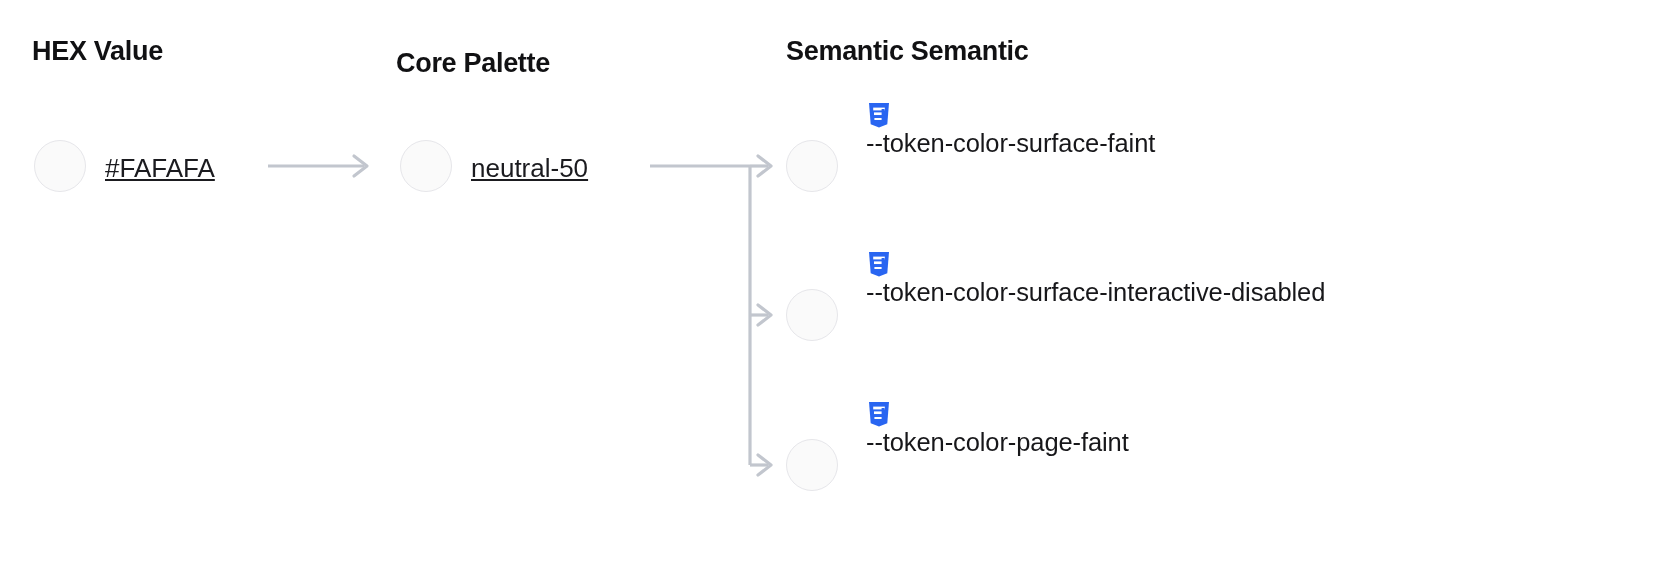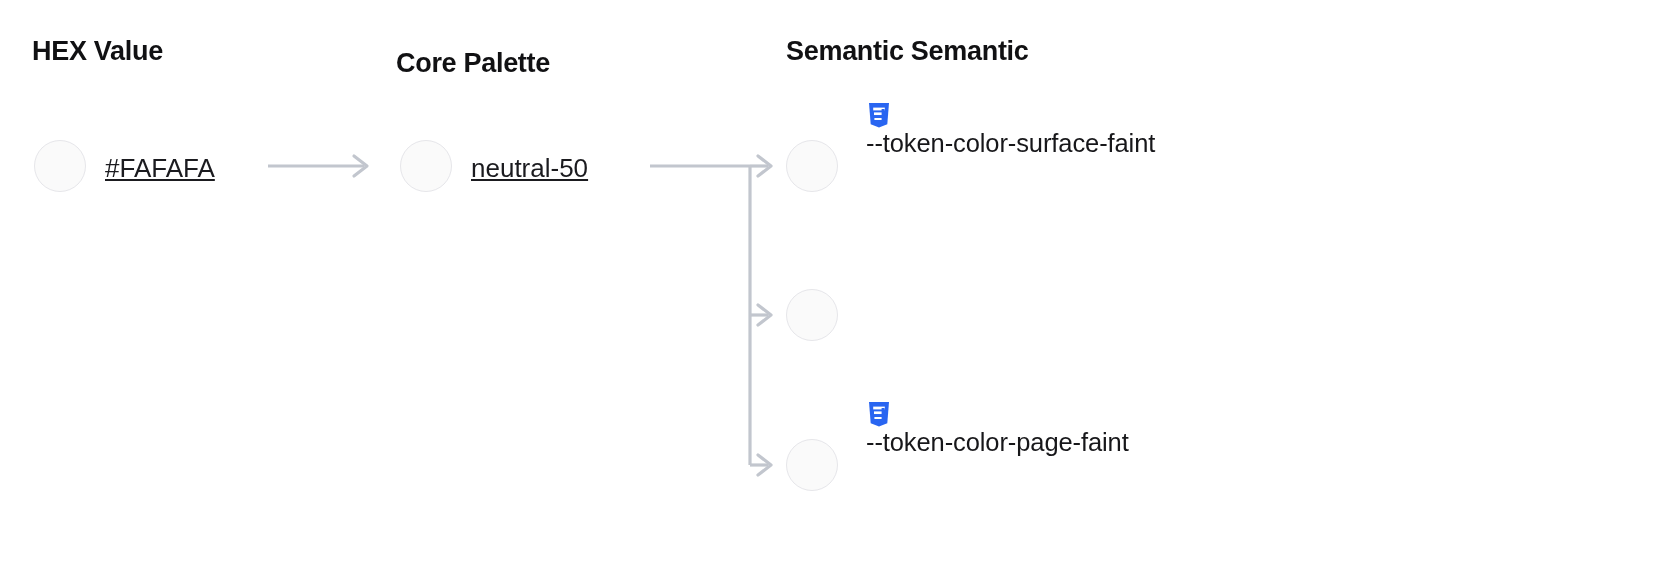--- a/index.html
+++ b/index.html
@@ -112,20 +112,34 @@
       </div>
 
 
     </div>
   </div>
 
   <div class="sem-row" style="top:289px;">
     <div class="swatch" style="top:0;"></div>
     <div class="sem-text">
 
+      <div class="sem-line">
+        <span class="icon">
+          <svg width="24" height="26" viewBox="0 0 24 26">
+            <path d="M2 0 H22 L20.3 21.3 L12 24.6 L3.7 21.3 Z" fill="#2965F1"></path>
+            <path d="M12 1.8 H20.2 L18.8 20.3 L12 22.9 Z" fill="#2965F1"></path>
+            <path d="M6.2 4.6 H17.8 V7.4 H6.2 Z" fill="#ffffff"></path>
+            <path d="M7 9.4 H17 V12.2 H7 Z" fill="#ffffff"></path>
+            <path d="M7.4 14.2 H16.6 V17 H7.4 Z" fill="#ffffff"></path>
+            <path d="M14.6 6 H17.6 V17.4 H14.6 Z" fill="#2965F1"></path>
+            <path d="M6.2 12.2 H17.6 V15 H6.2 Z" fill="#2965F1"></path>
+          </svg>
+        </span>
+        <span class="lbl">--token-color-surface-interactive-disabled</span>
+      </div>
 
 
     </div>
   </div>
 
   <div class="sem-row" style="top:439px;">
     <div class="swatch" style="top:0;"></div>
     <div class="sem-text">
 
       <div class="sem-line">

